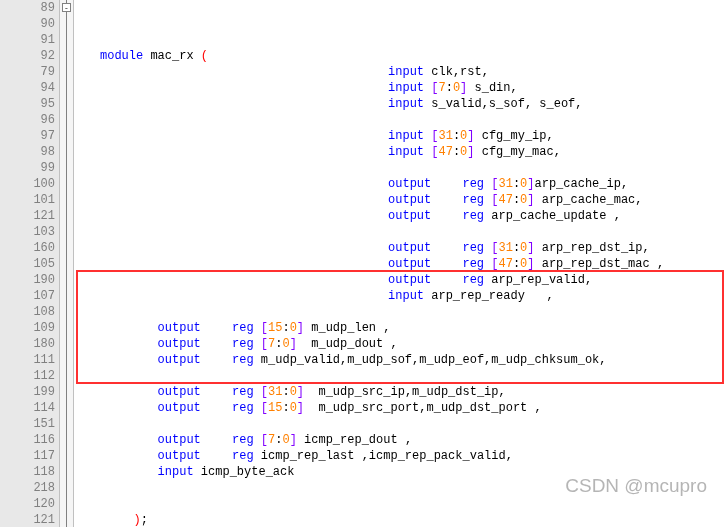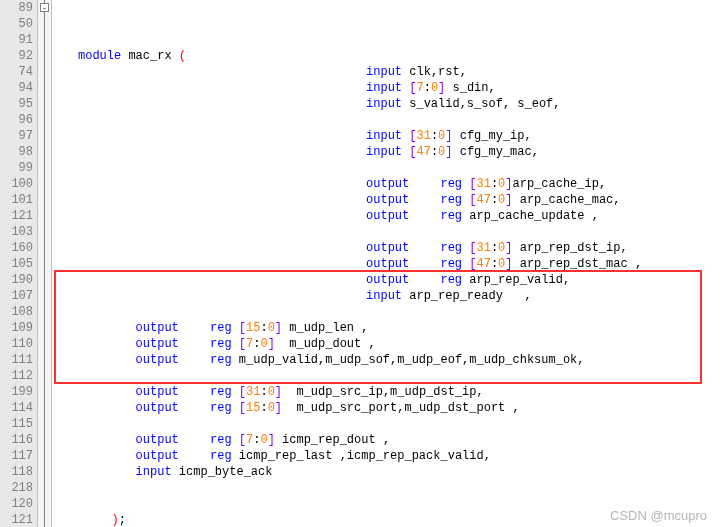--- a/index.html
+++ b/index.html
@@ -13,21 +13,21 @@
     overflow: hidden;
     position: relative;
   }
   .editor {
     display: flex;
     height: 100%;
     background: #fff;
   }
   .gutter {
     background: #e8e8e8;
-    width: 38px;
+    width: 60px;
     border-right: 1px solid #c0c0c0;
     text-align: right;
     padding-right: 4px;
     color: #808080;
     line-height: 16px;
     user-select: none;
   }
   .fold-col {
     width: 14px;
     background: #f5f5f5;
@@ -72,59 +72,59 @@
   .bracket { color: #8000ff; }
   .paren { color: #ff0000; }
   .highlight-box {
     position: absolute;
     border: 2px solid #ff3030;
     pointer-events: none;
   }
   .watermark {
     position: absolute;
     right: 20px;
-    bottom: 4px;
+    bottom: 30px;
     color: rgba(120,120,120,0.55);
     font-family: Arial, sans-serif;
-    font-size: 13px;
+    font-size: 19px;
     pointer-events: none;
   }
 </style>
 </head>
 <body>
 
 <div class="editor">
   <div class="gutter" id="gutter">
       <div class="row">89</div>
-      <div class="row">50</div>
+      <div class="row">90</div>
       <div class="row">91</div>
       <div class="row">92</div>
-      <div class="row">74</div>
+      <div class="row">79</div>
       <div class="row">94</div>
       <div class="row">95</div>
       <div class="row">96</div>
       <div class="row">97</div>
       <div class="row">98</div>
       <div class="row">99</div>
       <div class="row">100</div>
       <div class="row">101</div>
       <div class="row">121</div>
       <div class="row">103</div>
       <div class="row">160</div>
       <div class="row">105</div>
       <div class="row">190</div>
       <div class="row">107</div>
       <div class="row">108</div>
       <div class="row">109</div>
-      <div class="row">110</div>
+      <div class="row">180</div>
       <div class="row">111</div>
       <div class="row">112</div>
       <div class="row">199</div>
       <div class="row">114</div>
-      <div class="row">115</div>
+      <div class="row">151</div>
       <div class="row">116</div>
       <div class="row">117</div>
       <div class="row">118</div>
       <div class="row">218</div>
       <div class="row">120</div>
       <div class="row">121</div>
     </div>
   <div class="fold-col" id="foldcol">
     <div class="fold-line"></div>
   <div class="fold-box" style="top: 3px;">-</div>

